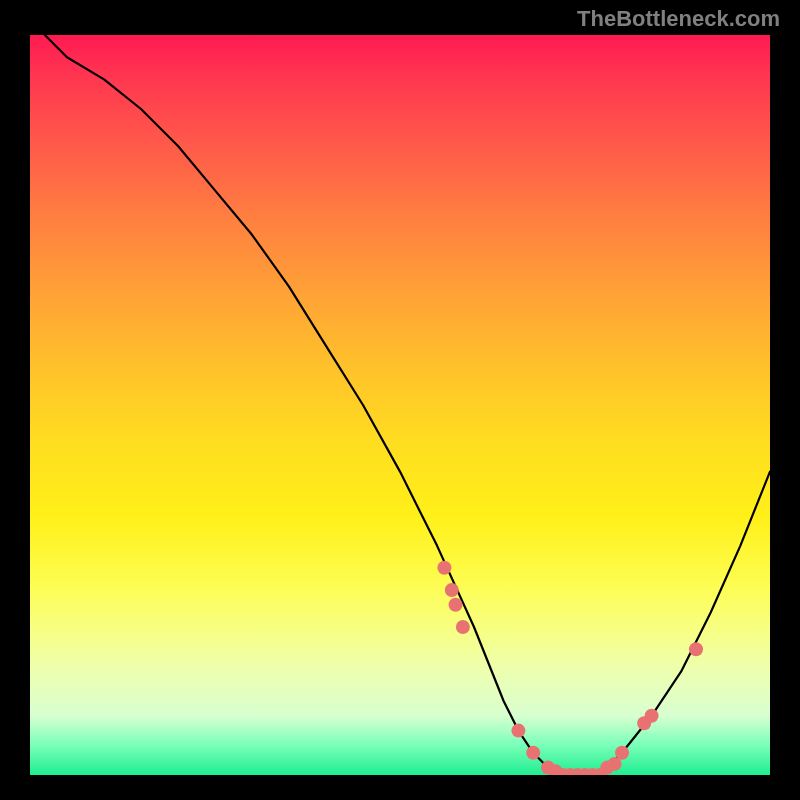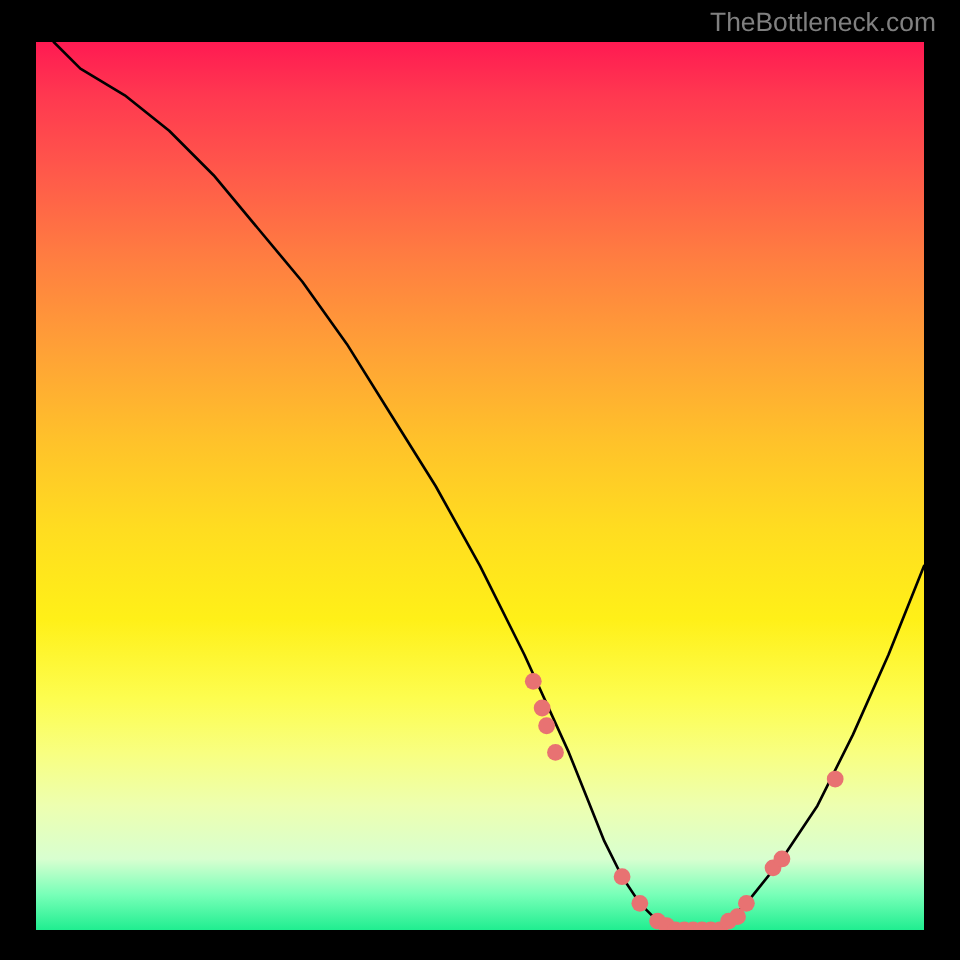--- a/index.html
+++ b/index.html
@@ -9,21 +9,21 @@
     background: #000;
     position: relative;
     font-family: Arial, sans-serif;
   }
   .watermark {
     position: absolute;
     top: 6px;
     right: 20px;
     color: #808080;
     font-size: 22px;
-    font-weight: 400;
+    font-weight: 700;
     z-index: 10;
   }
   .plot-area {
     position: absolute;
     top: 35px;
     left: 30px;
     width: 740px;
     height: 740px;
     background: linear-gradient(to bottom,
       #ff1a52 0%,

